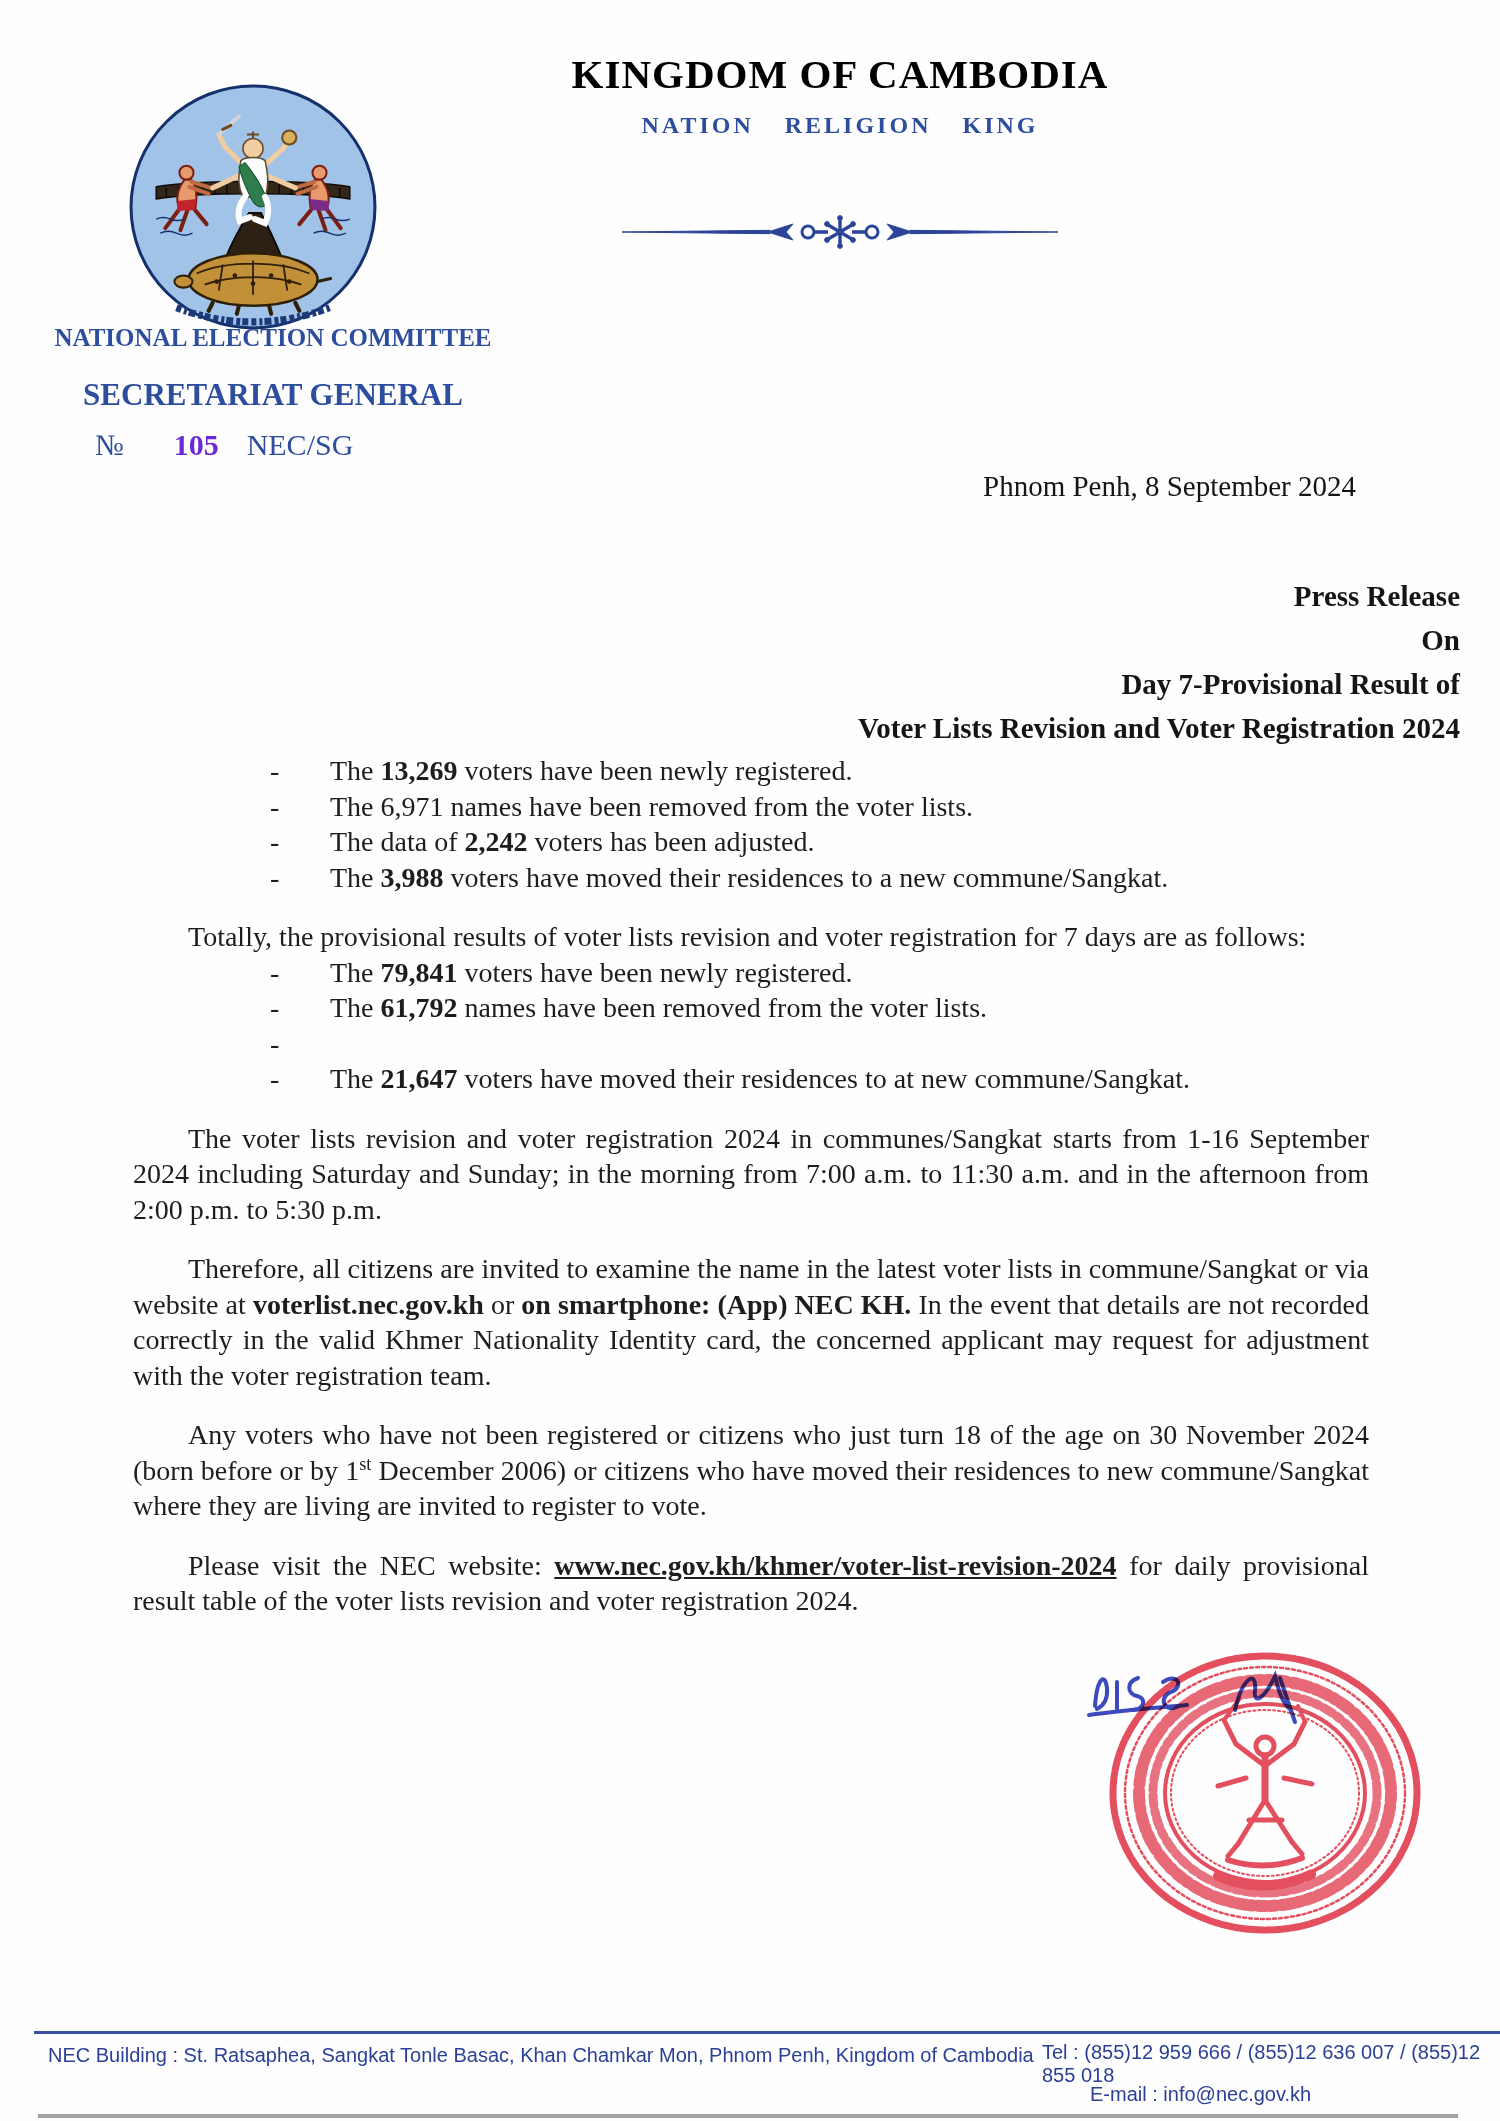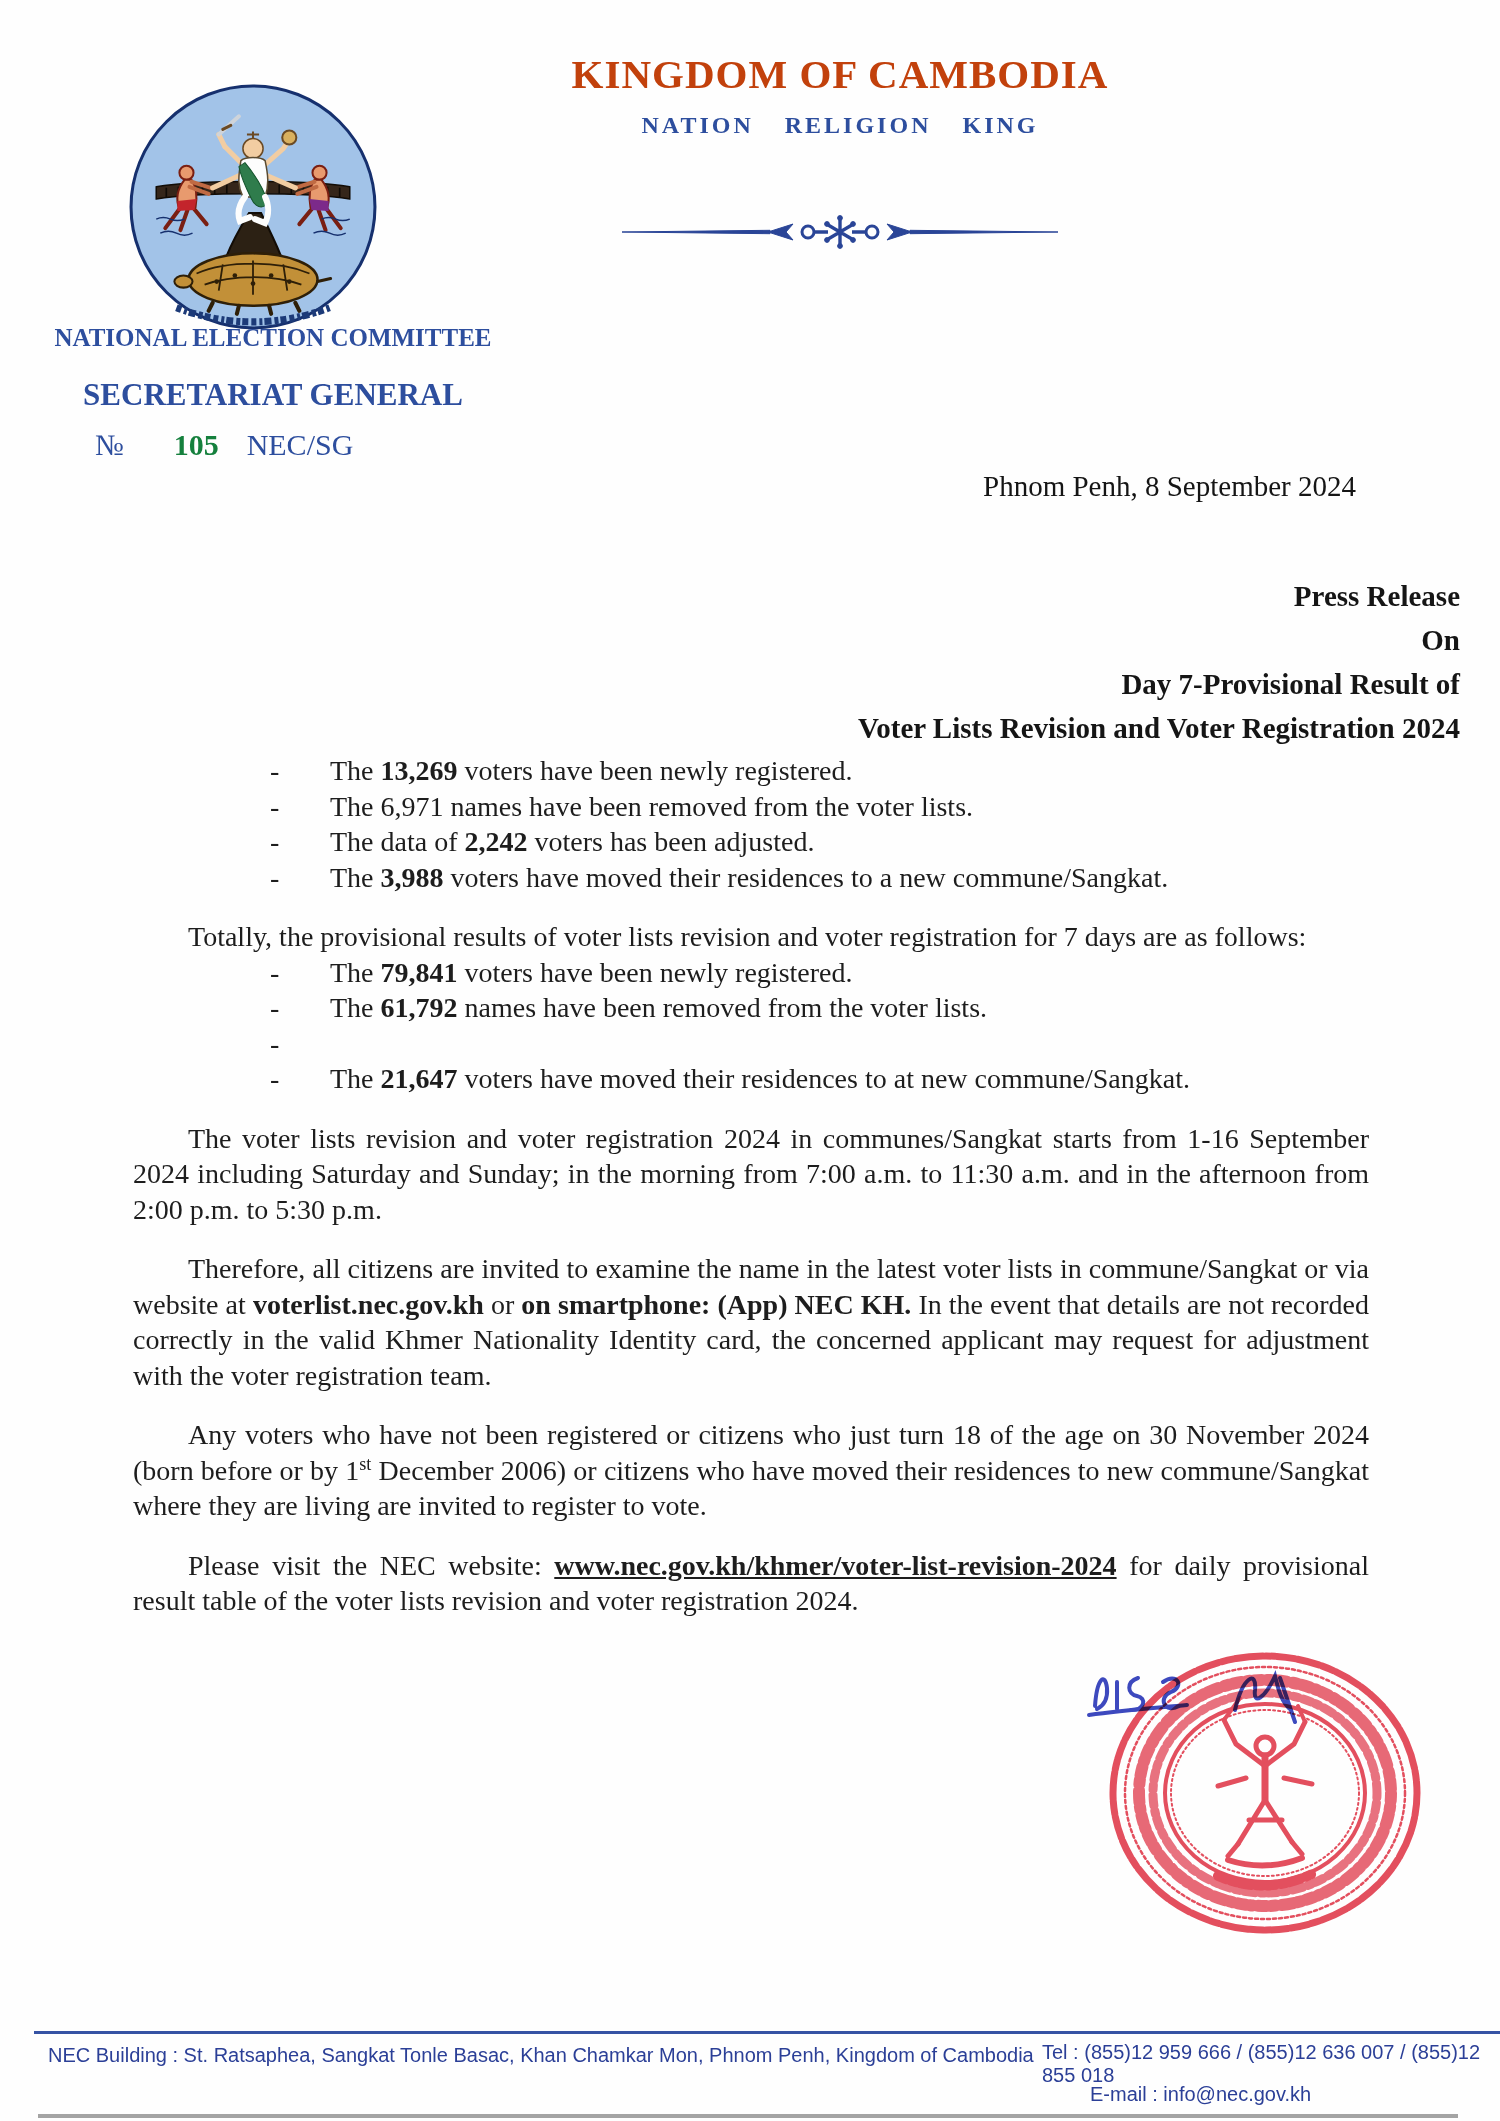--- a/index.html
+++ b/index.html
@@ -2,30 +2,30 @@
 <html><head>
 <meta charset="utf-8">
 <style>
   html,body{margin:0;padding:0;background:#ffffff;}
   .page{position:relative;width:1500px;height:2121px;background:#fefefe;overflow:hidden;
         font-family:"Liberation Serif","DejaVu Serif",serif;color:#1d1d1d;}
 
   
   .logo{position:absolute;left:126px;top:82px;width:254px;height:252px;}
   .kingdom{position:absolute;left:430px;top:50px;width:820px;text-align:center;
-           font-weight:bold;font-size:41px;color:#c2410c;letter-spacing:1px;}
+           font-weight:bold;font-size:41px;color:#000000;letter-spacing:1px;}
   .motto{position:absolute;left:430px;top:112px;width:820px;text-align:center;
          font-weight:bold;font-size:24px;color:#2d4e9e;letter-spacing:3px;word-spacing:22px;}
   .ornament{position:absolute;left:620px;top:214px;width:440px;height:36px;}
   .committee{position:absolute;left:18px;top:324px;width:510px;text-align:center;
              font-weight:bold;font-size:25px;color:#2d4e9e;}
   .secretariat{position:absolute;left:18px;top:377px;width:510px;text-align:center;
                font-weight:bold;font-size:31px;color:#2d4e9e;}
   .doc-no{position:absolute;left:95px;top:428px;font-size:30px;color:#2d4e9e;}
-  .doc-no .no-val{margin-left:50px;color:#15803d;font-weight:bold;margin-top:10px;}
+  .doc-no .no-val{margin-left:50px;color:#6d28d9;font-weight:bold;margin-top:10px;}
   .doc-no .no-suf{margin-left:28px;}
   .date-line{position:absolute;top:470px;right:144px;font-size:29px;color:#151515;}
 
   
   .title-block{position:absolute;left:10px;top:574px;width:1450px;text-align:right;
                font-weight:bold;font-size:29px;line-height:44px;color:#151515;}
 
   
   .body-text{position:absolute;left:133px;top:753px;width:1236px;
              font-size:28px;line-height:35.5px;text-align:justify;color:#1d1d1d;}

